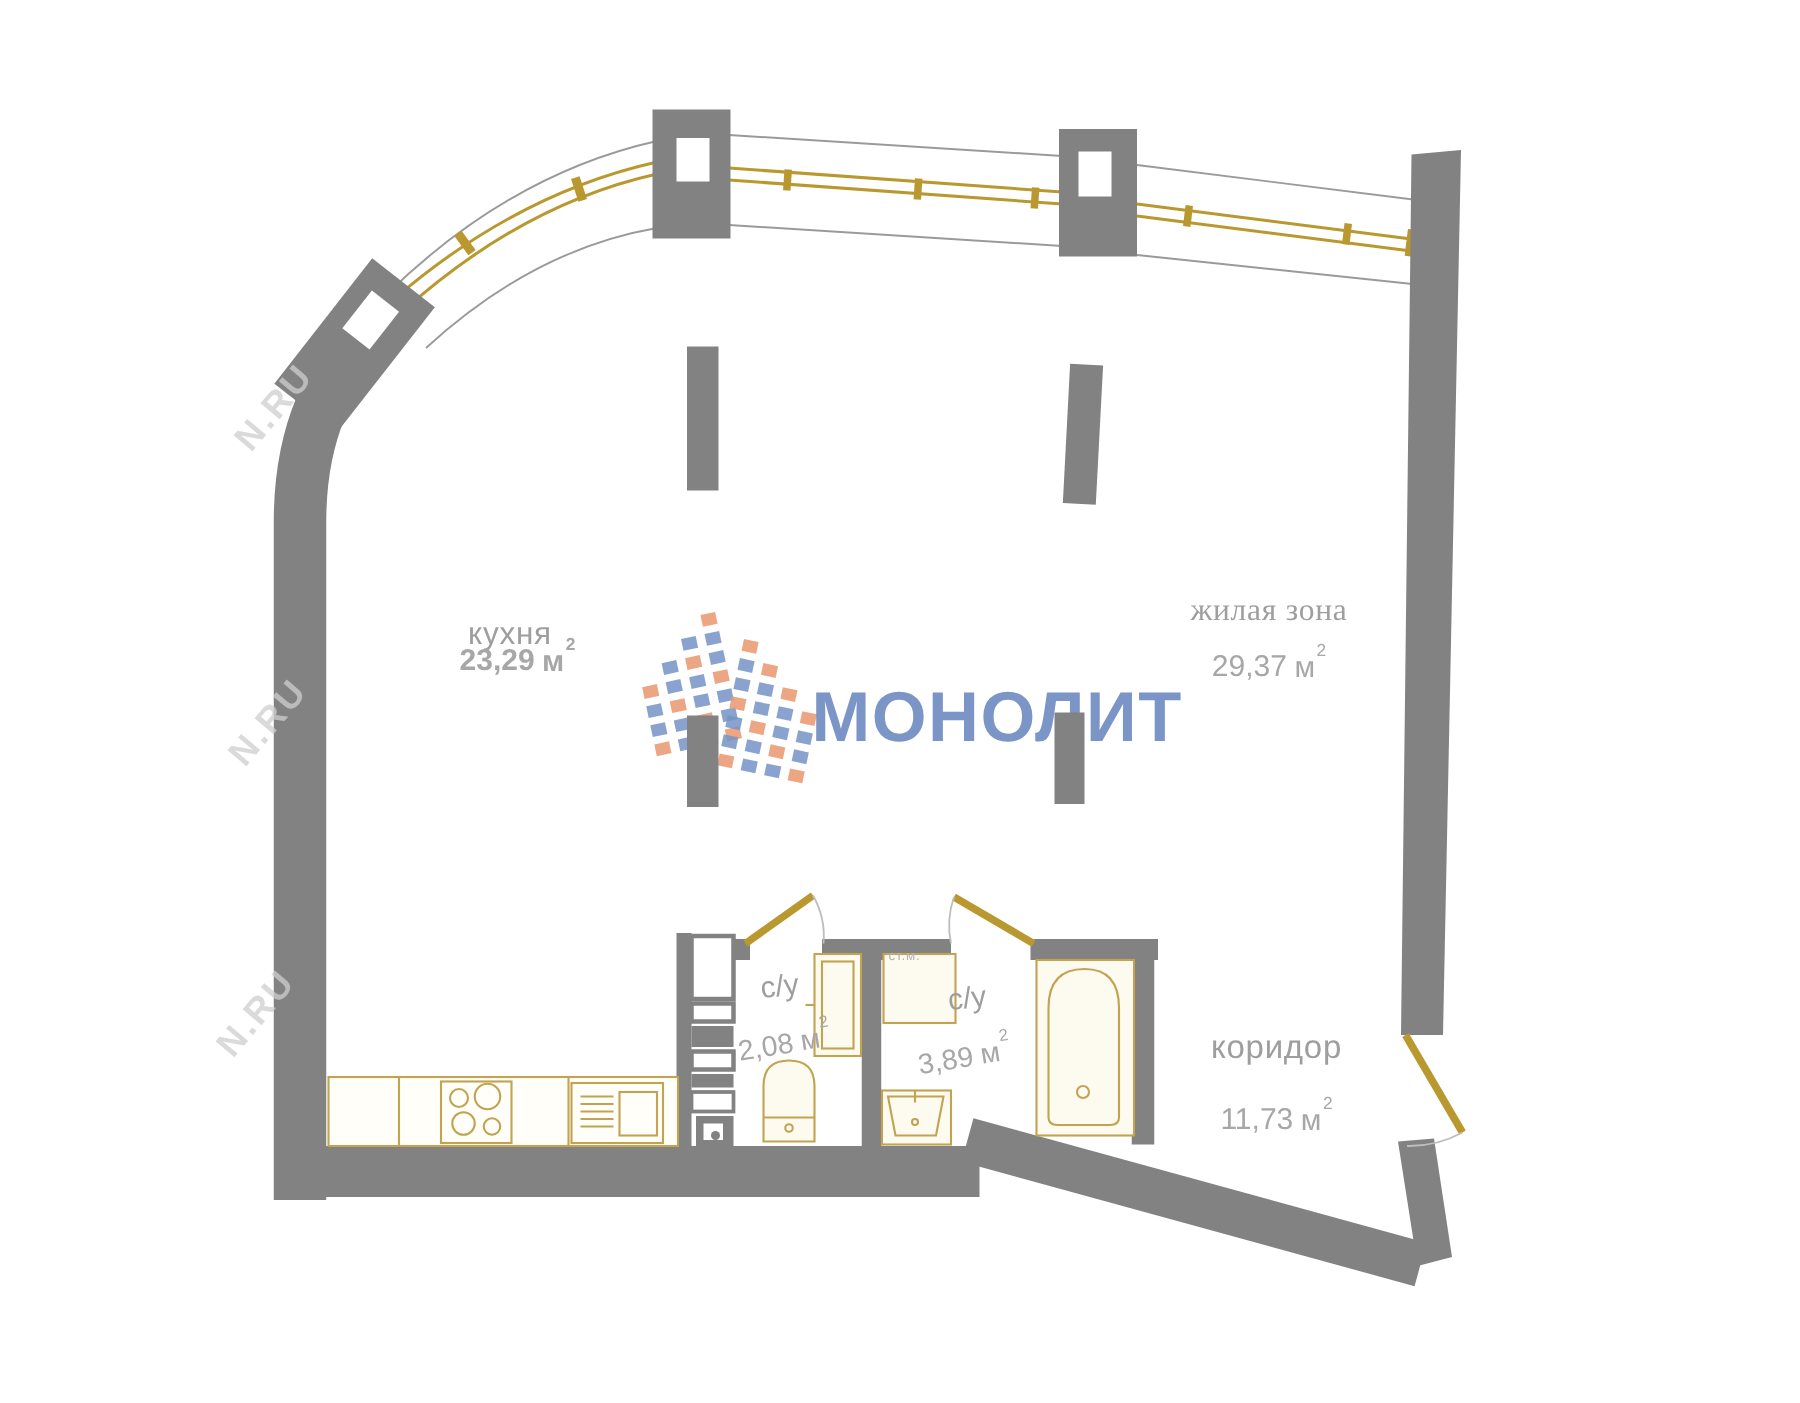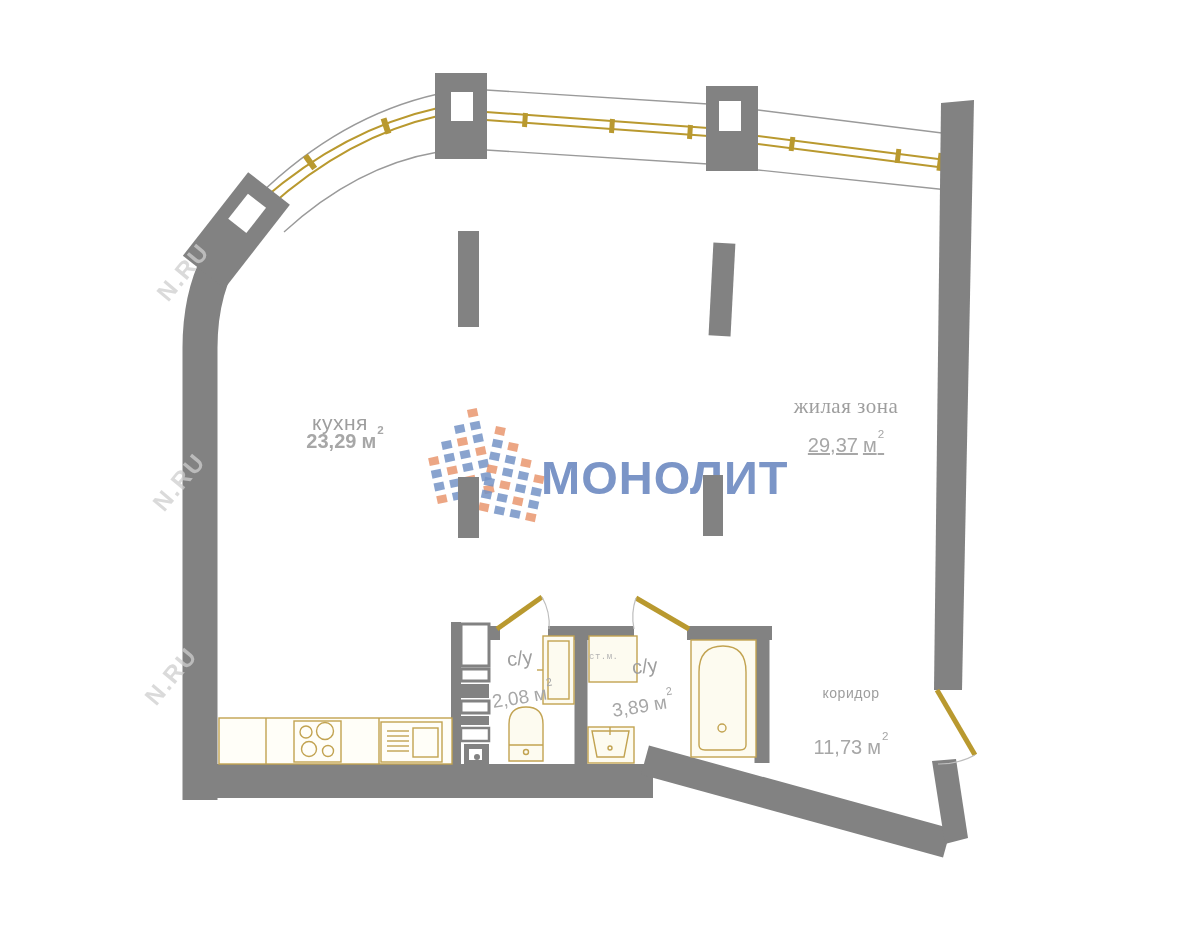--- a/index.html
+++ b/index.html
@@ -255,37 +255,37 @@
 
 
   <div class="lbl brand">МОНОЛИТ</div>
 
   <div class="lbl room-name ctr" style="left:280px;top:399px;width:120px;">кухня</div>
   <div class="lbl room-area ctr" style="left:280px;top:429px;width:130px;font-weight:bold;">
     <span>23,29</span><span class="unit">м</span><sup class="sq">2</sup>
   </div>
 
   <div class="lbl room-name ctr" style="left:778px;top:382px;width:136px;font-family:Liberation Serif, serif;">жилая зона</div>
-  <div class="lbl room-area ctr" style="left:778px;top:433px;width:136px;text-decoration:underline;">
+  <div class="lbl room-area ctr" style="left:778px;top:433px;width:136px;">
     <span>29,37</span><span class="unit">м</span><sup class="sq">2</sup>
   </div>
 
-  <div class="lbl room-name ctr" style="left:795px;top:673px;width:112px;font-size:14px;">коридор</div>
+  <div class="lbl room-name ctr" style="left:795px;top:673px;width:112px;font-size:22px;">коридор</div>
   <div class="lbl room-area ctr" style="left:795px;top:735px;width:112px;">
     <span>11,73</span><span class="unit">м</span><sup class="sq">2</sup>
   </div>
 
   <div class="lbl small-name rot-a" style="left:507px;top:647px;">с/у</div>
   <div class="lbl small-area rot-b" style="left:492px;top:686px;">
     <span>2,08</span><span class="unit">м</span><sup class="sq">2</sup>
   </div>
 
   <div class="lbl small-name rot-a" style="left:632px;top:655px;">с/у</div>
   <div class="lbl small-area rot-b" style="left:612px;top:695px;">
     <span>3,89</span><span class="unit">м</span><sup class="sq">2</sup>
   </div>
 
-  <div class="lbl appliance-lbl" style="left:589px;top:652px;width:28px;font-family:Liberation Mono, monospace;">ст.м.</div>
+  <div class="lbl appliance-lbl" style="left:589px;top:632px;width:28px;">ст.м.</div>
 
   <div class="pilaster-cover pc-left"></div>
   <div class="pilaster-cover pc-right"></div>
 
 </div>
 
 </body></html>

